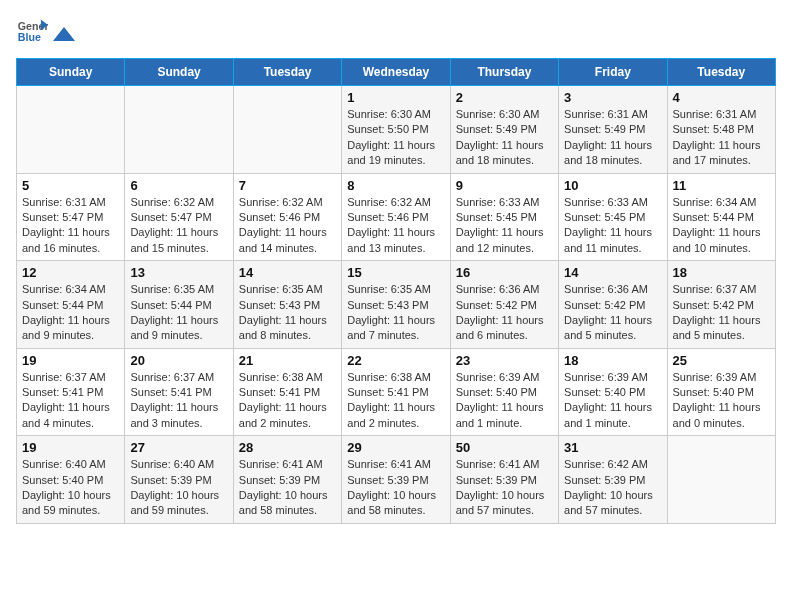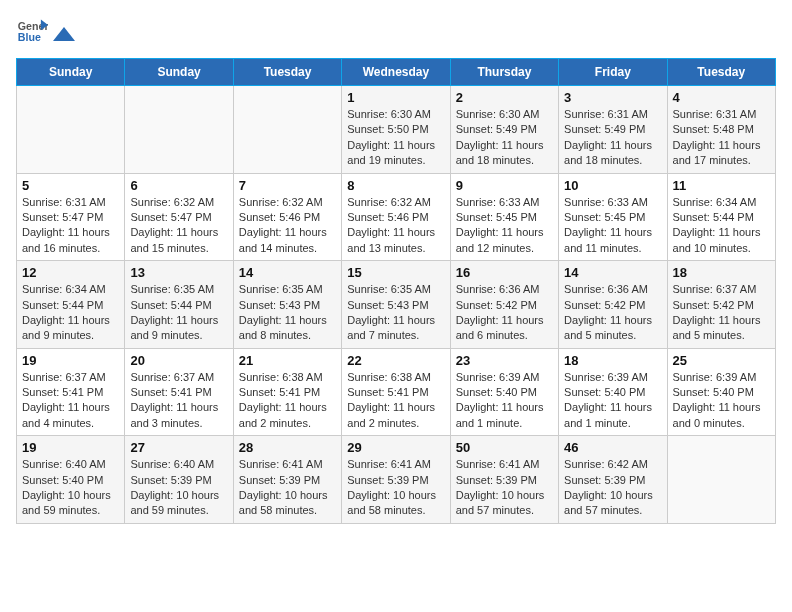--- a/index.html
+++ b/index.html
@@ -245,19 +245,19 @@
         </td>
         <td>
           <div class="day-num">29</div>
           <div class="day-info">Sunrise: 6:41 AM<br>Sunset: 5:39 PM<br>Daylight: 10 hours<br>and 58 minutes.</div>
         </td>
         <td>
           <div class="day-num">50</div>
           <div class="day-info">Sunrise: 6:41 AM<br>Sunset: 5:39 PM<br>Daylight: 10 hours<br>and 57 minutes.</div>
         </td>
         <td>
-          <div class="day-num">46</div>
+          <div class="day-num">31</div>
           <div class="day-info">Sunrise: 6:42 AM<br>Sunset: 5:39 PM<br>Daylight: 10 hours<br>and 57 minutes.</div>
         </td>
         <td class="empty-cell"></td>
       </tr>
     </tbody>
 </table>
 
 </body></html>

